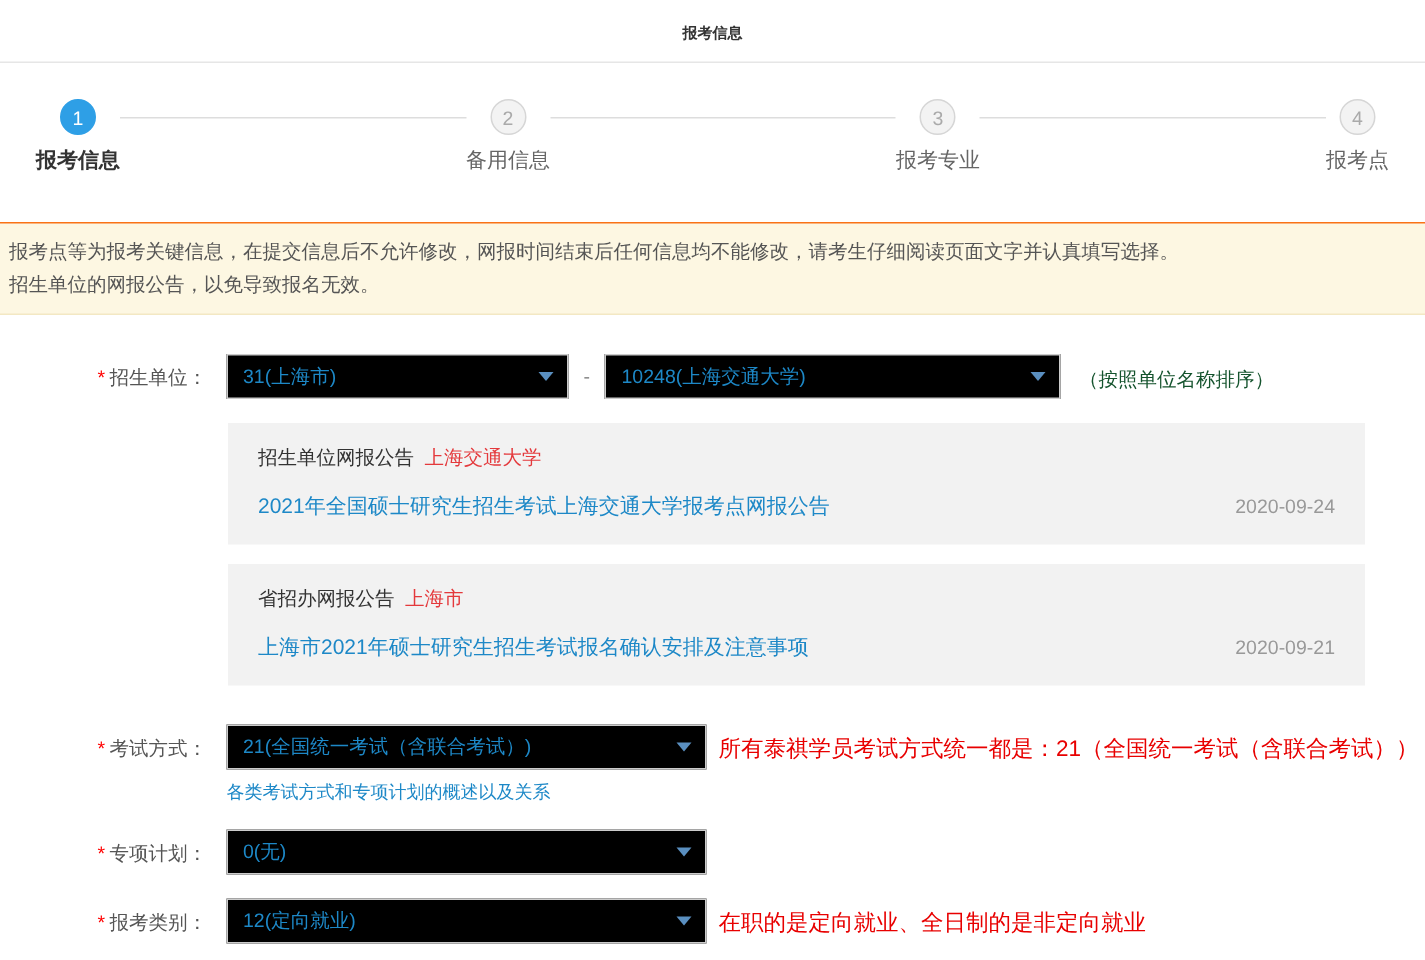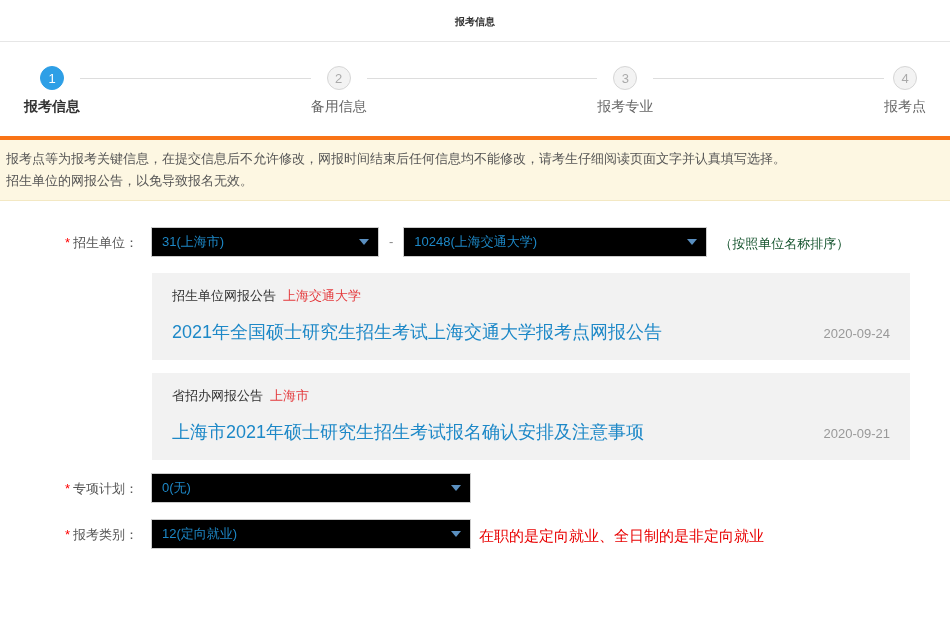--- a/index.html
+++ b/index.html
@@ -25,23 +25,23 @@
     background: #f3f3f3; border: 1px solid #d6d6d6; color: #aaa;
     font-size: 13px; display: flex; align-items: center; justify-content: center;
   }
   .step.active .step-circle { background: #2e9fe6; border-color: #2e9fe6; color: #fff; }
   .step-label { margin-top: 8px; font-size: 14px; color: #666; white-space: nowrap; }
   .step.active .step-label { color: #333; font-weight: bold; }
   .connector { flex: 1; height: 1px; background: #ddd; margin-top: 12px; }
 
   
   .warning {
-    margin-top: 6px;
+    margin-top: 18px;
     background: #fdf7e2;
-    border-top: 4px solid #f97316;
+    border-top: 1px solid #f97316;
     border-bottom: 1px solid #f3e8c3;
     padding: 8px 6px;
     color: #555;
     font-size: 13px;
     line-height: 1.7;
   }
 
   
   .form { padding-top: 26px; }
   .field-row { display: flex; margin-bottom: 16px; }
@@ -78,21 +78,21 @@
 
   
   .notice {
     background: #f2f2f2;
     margin: 0 40px 13px 152px;
     padding: 14px 20px 16px;
   }
   .notice-header { color: #333; font-size: 13px; margin-bottom: 15px; }
   .notice-highlight { color: #e4393c; margin-left: 7px; }
   .notice-link-row { display: flex; justify-content: space-between; align-items: baseline; margin-top: 8px; }
-  .notice-link { color: #1d88c7; font-size: 18px; cursor: pointer; text-decoration: none; }
+  .notice-link { color: #1d88c7; font-size: 14px; cursor: pointer; text-decoration: none; }
   .notice-date { color: #999; font-size: 13px; margin-left: 20px; white-space: nowrap; }
 
   .annotation {
     color: #e80000; font-size: 15px; line-height: 1.55;
     margin-left: 8px; padding-top: 5px; max-width: 468px;
   }
   .help-link {
     display: inline-block; margin-top: 7px;
     color: #1d88c7; font-size: 12px; cursor: pointer; text-decoration: none;
   }
@@ -164,20 +164,33 @@
   <div class="notice">
     <div class="notice-header">
       <span>省招办网报公告</span><span class="notice-highlight">上海市</span>
     </div>
     <div class="notice-link-row">
       <a class="notice-link">上海市2021年硕士研究生招生考试报名确认安排及注意事项</a>
       <span class="notice-date">2020-09-21</span>
     </div>
   </div>
 
+  <div class="field-row mt-lg">
+    <div class="flabel"><span class="req">*</span><span>考试方式：</span></div>
+    <div class="fcontrol">
+      <div class="control-line">
+        <div class="select w-big">
+          <span>21(全国统一考试（含联合考试）)</span>
+          <span class="caret"></span>
+        </div>
+        <div class="annotation">所有泰祺学员考试方式统一都是：21（全国统一考试（含联合考试））</div>
+      </div>
+      <a class="help-link">各类考试方式和专项计划的概述以及关系</a>
+    </div>
+  </div>
 
   <div class="field-row">
     <div class="flabel"><span class="req">*</span><span>专项计划：</span></div>
     <div class="fcontrol">
       <div class="control-line">
         <div class="select w-big">
           <span>0(无)</span>
           <span class="caret"></span>
         </div>
       </div>

